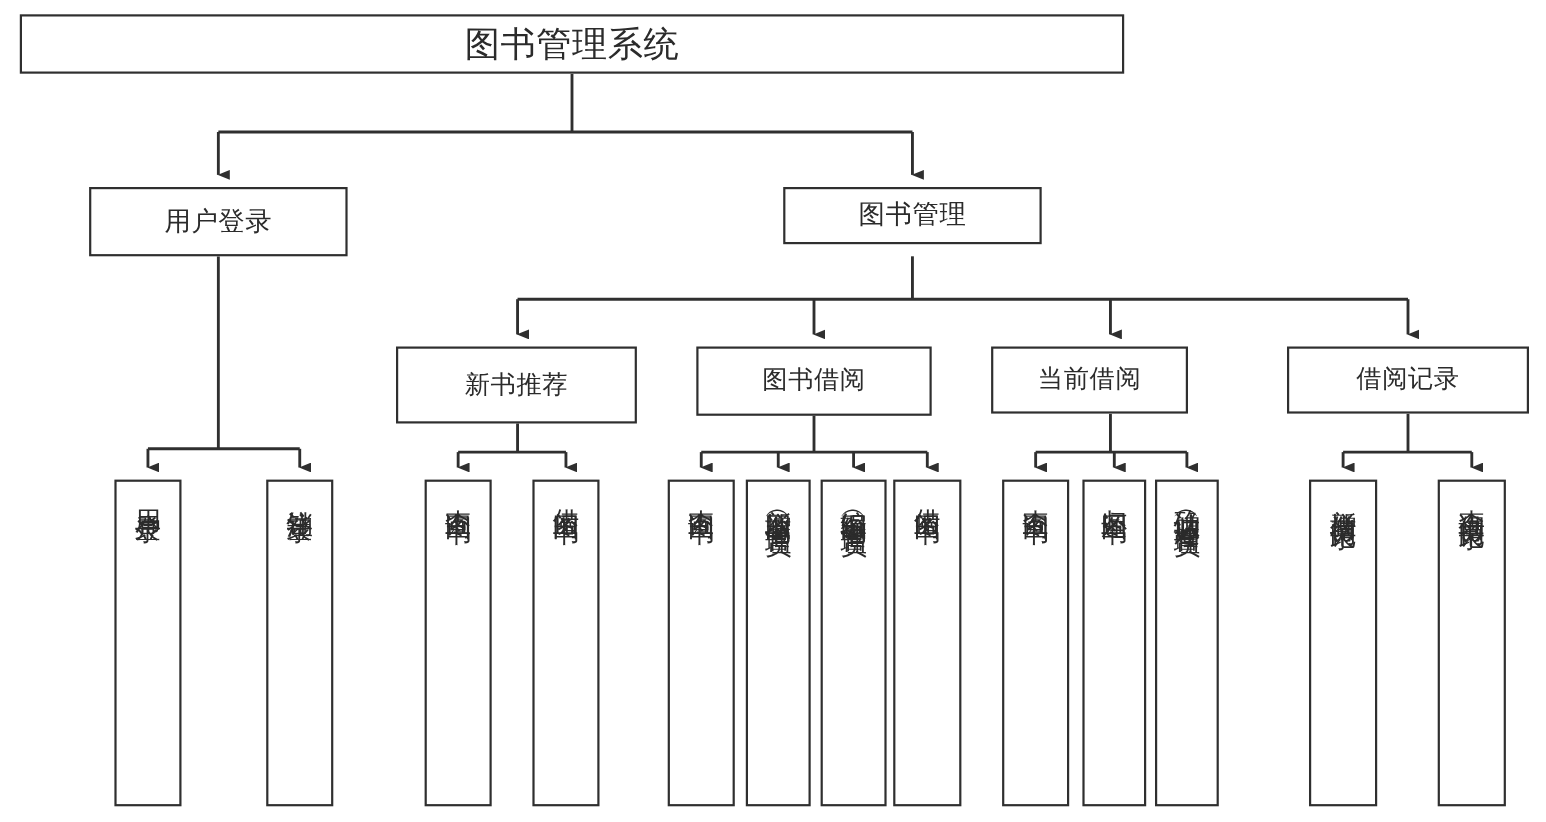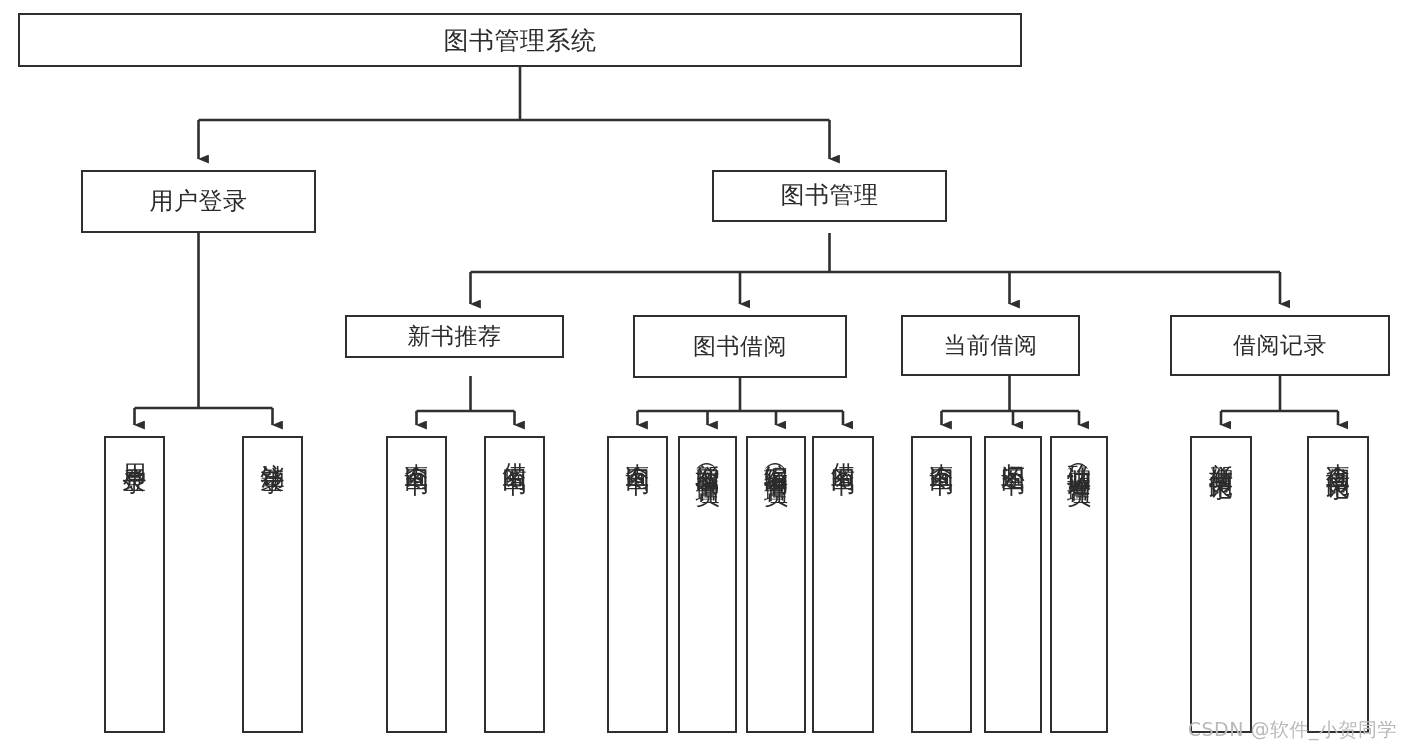--- a/index.html
+++ b/index.html
@@ -34,21 +34,21 @@
     align-items: center;
     justify-content: center;
     color: #2b2b2b;
     text-align: center;
   }
   .node .label {
     display: block;
     line-height: 1.08;
     letter-spacing: 0.5px;
   }
-  .node.root .label { font-size: 25px; }
+  .node.root .label { font-size: 32px; }
   .node.lvl2 .label { font-size: 24px; }
   .node.lvl3 .label { font-size: 23px; }
 
   
   .node.leaf {
     align-items: flex-start;
     justify-content: center;
     padding-top: 6px;
   }
   .node.leaf .label {
@@ -121,21 +121,21 @@
     <span class="label">图书管理系统</span>
   </div>
 
   <div class="node lvl2" id="node-user-login" style="left: 81px; top: 170px; width: 235px; height: 63px;">
     <span class="label">用户登录</span>
   </div>
   <div class="node lvl2" id="node-book-manage" style="left: 712px; top: 170px; width: 235px; height: 52px;">
     <span class="label">图书管理</span>
   </div>
 
-  <div class="node lvl3" id="node-new-book-rec" style="left: 345px; top: 315px; width: 219px; height: 43px;">
+  <div class="node lvl3" id="node-new-book-rec" style="left: 360px; top: 315px; width: 219px; height: 70px;">
     <span class="label">新书推荐</span>
   </div>
   <div class="node lvl3" id="node-book-borrow" style="left: 633px; top: 315px; width: 214px; height: 63px;">
     <span class="label">图书借阅</span>
   </div>
   <div class="node lvl3" id="node-current-borrow" style="left: 901px; top: 315px; width: 179px; height: 61px;">
     <span class="label">当前借阅</span>
   </div>
   <div class="node lvl3" id="node-borrow-record" style="left: 1170px; top: 315px; width: 220px; height: 61px;">
     <span class="label">借阅记录</span>
@@ -176,14 +176,13 @@
         <span class="label">确认归还（管理员）</span>
       </div>
       <div class="node leaf" id="node-leaf-add-borrow-rec" style="left: 1190px; top: 436px; width: 62px; height: 297px;">
         <span class="label">新增借阅记录</span>
       </div>
       <div class="node leaf" id="node-leaf-query-borrow-rec" style="left: 1307px; top: 436px; width: 62px; height: 297px;">
         <span class="label">查询借阅记录</span>
       </div>
     </div>
 
-  <div class="watermark">CSDN @软件_小贺同学</div>
 </div>
 
 </body></html>

